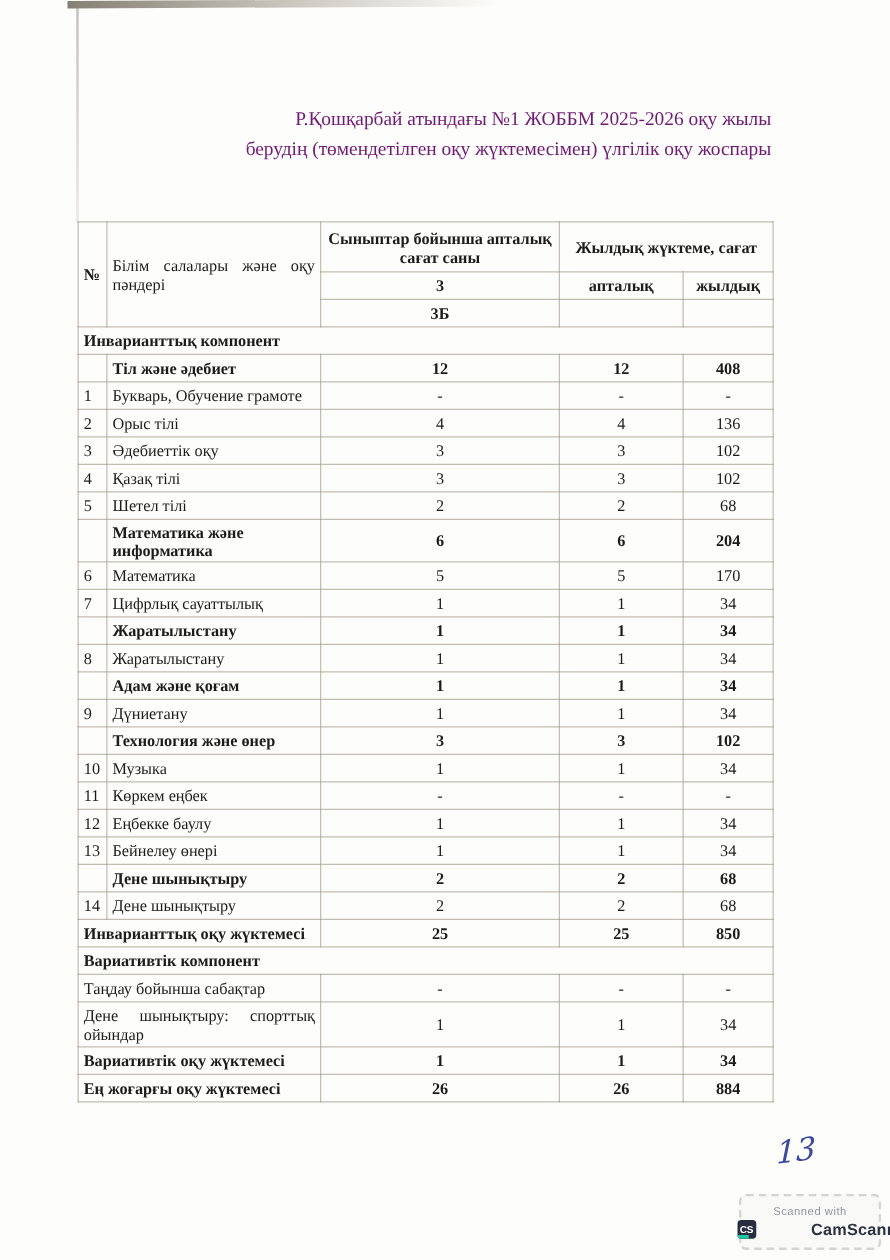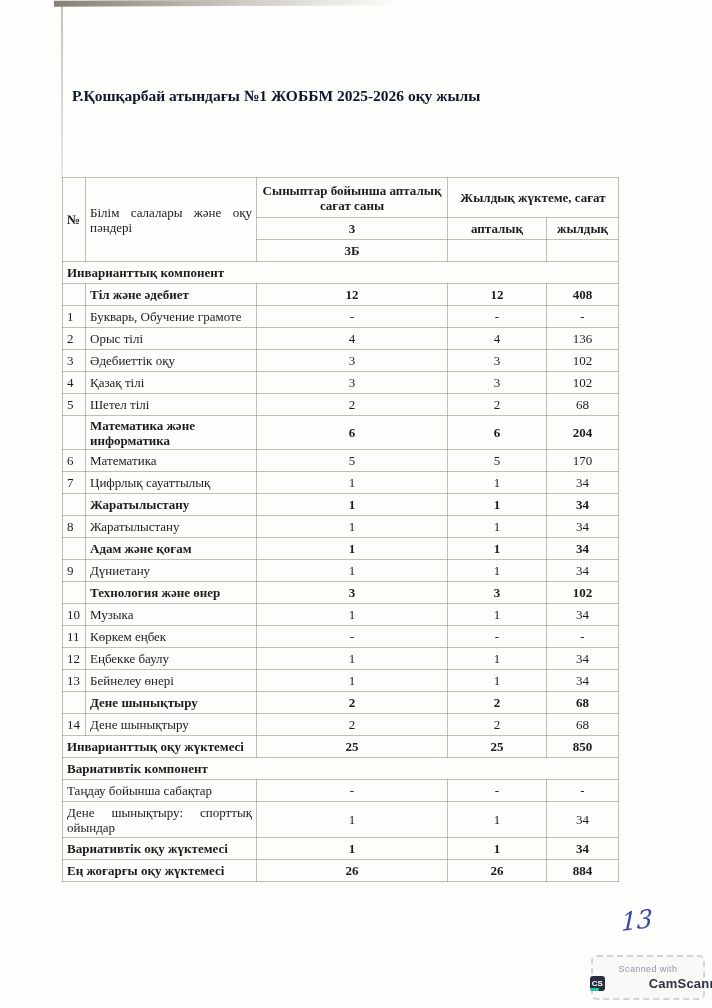--- a/index.html
+++ b/index.html
@@ -17,21 +17,21 @@
     transform: skewY(-0.25deg); border-radius: 0 0 3px 0;
   }
   .scan-line-left {
     position: absolute; left: 61px; top: 5px; width: 2px; height: 173px;
     background: linear-gradient(to bottom, rgba(140,135,122,.5), rgba(165,160,145,.22));
   }
 
   
   .title {
     position: absolute; left: 72px; top: 84px; width: 545px;
-    text-align: left; font-weight: bold; font-size: 15.5px; line-height: 24px; color: #0f172a;
+    text-align: right; font-weight: normal; font-size: 15.5px; line-height: 24px; color: #701a75;
   }
 
   
   table.curriculum {
     position: absolute; left: 62px; top: 177px; width: 556px;
     border-collapse: collapse; table-layout: fixed;
     font-size: 13px; color: #1c1c1c;
   }
   table.curriculum td {
     border: 1px solid rgba(148,138,118,.55);
@@ -85,20 +85,21 @@
 </head>
 <body>
 
 <div class="page">
 
   <div class="scan-edge-top"></div>
   <div class="scan-line-left"></div>
 
   <div class="title">
     <div>Р.Қошқарбай атындағы №1 ЖОББМ 2025-2026 оқу жылы</div>
+    <div>берудің (төмендетілген оқу жүктемесімен) үлгілік оқу жоспары</div>
   </div>
 
   <table class="curriculum">
     <colgroup>
       <col style="width:23px">
       <col style="width:171px">
       <col style="width:191px">
       <col style="width:99px">
       <col style="width:72px">
     </colgroup>

